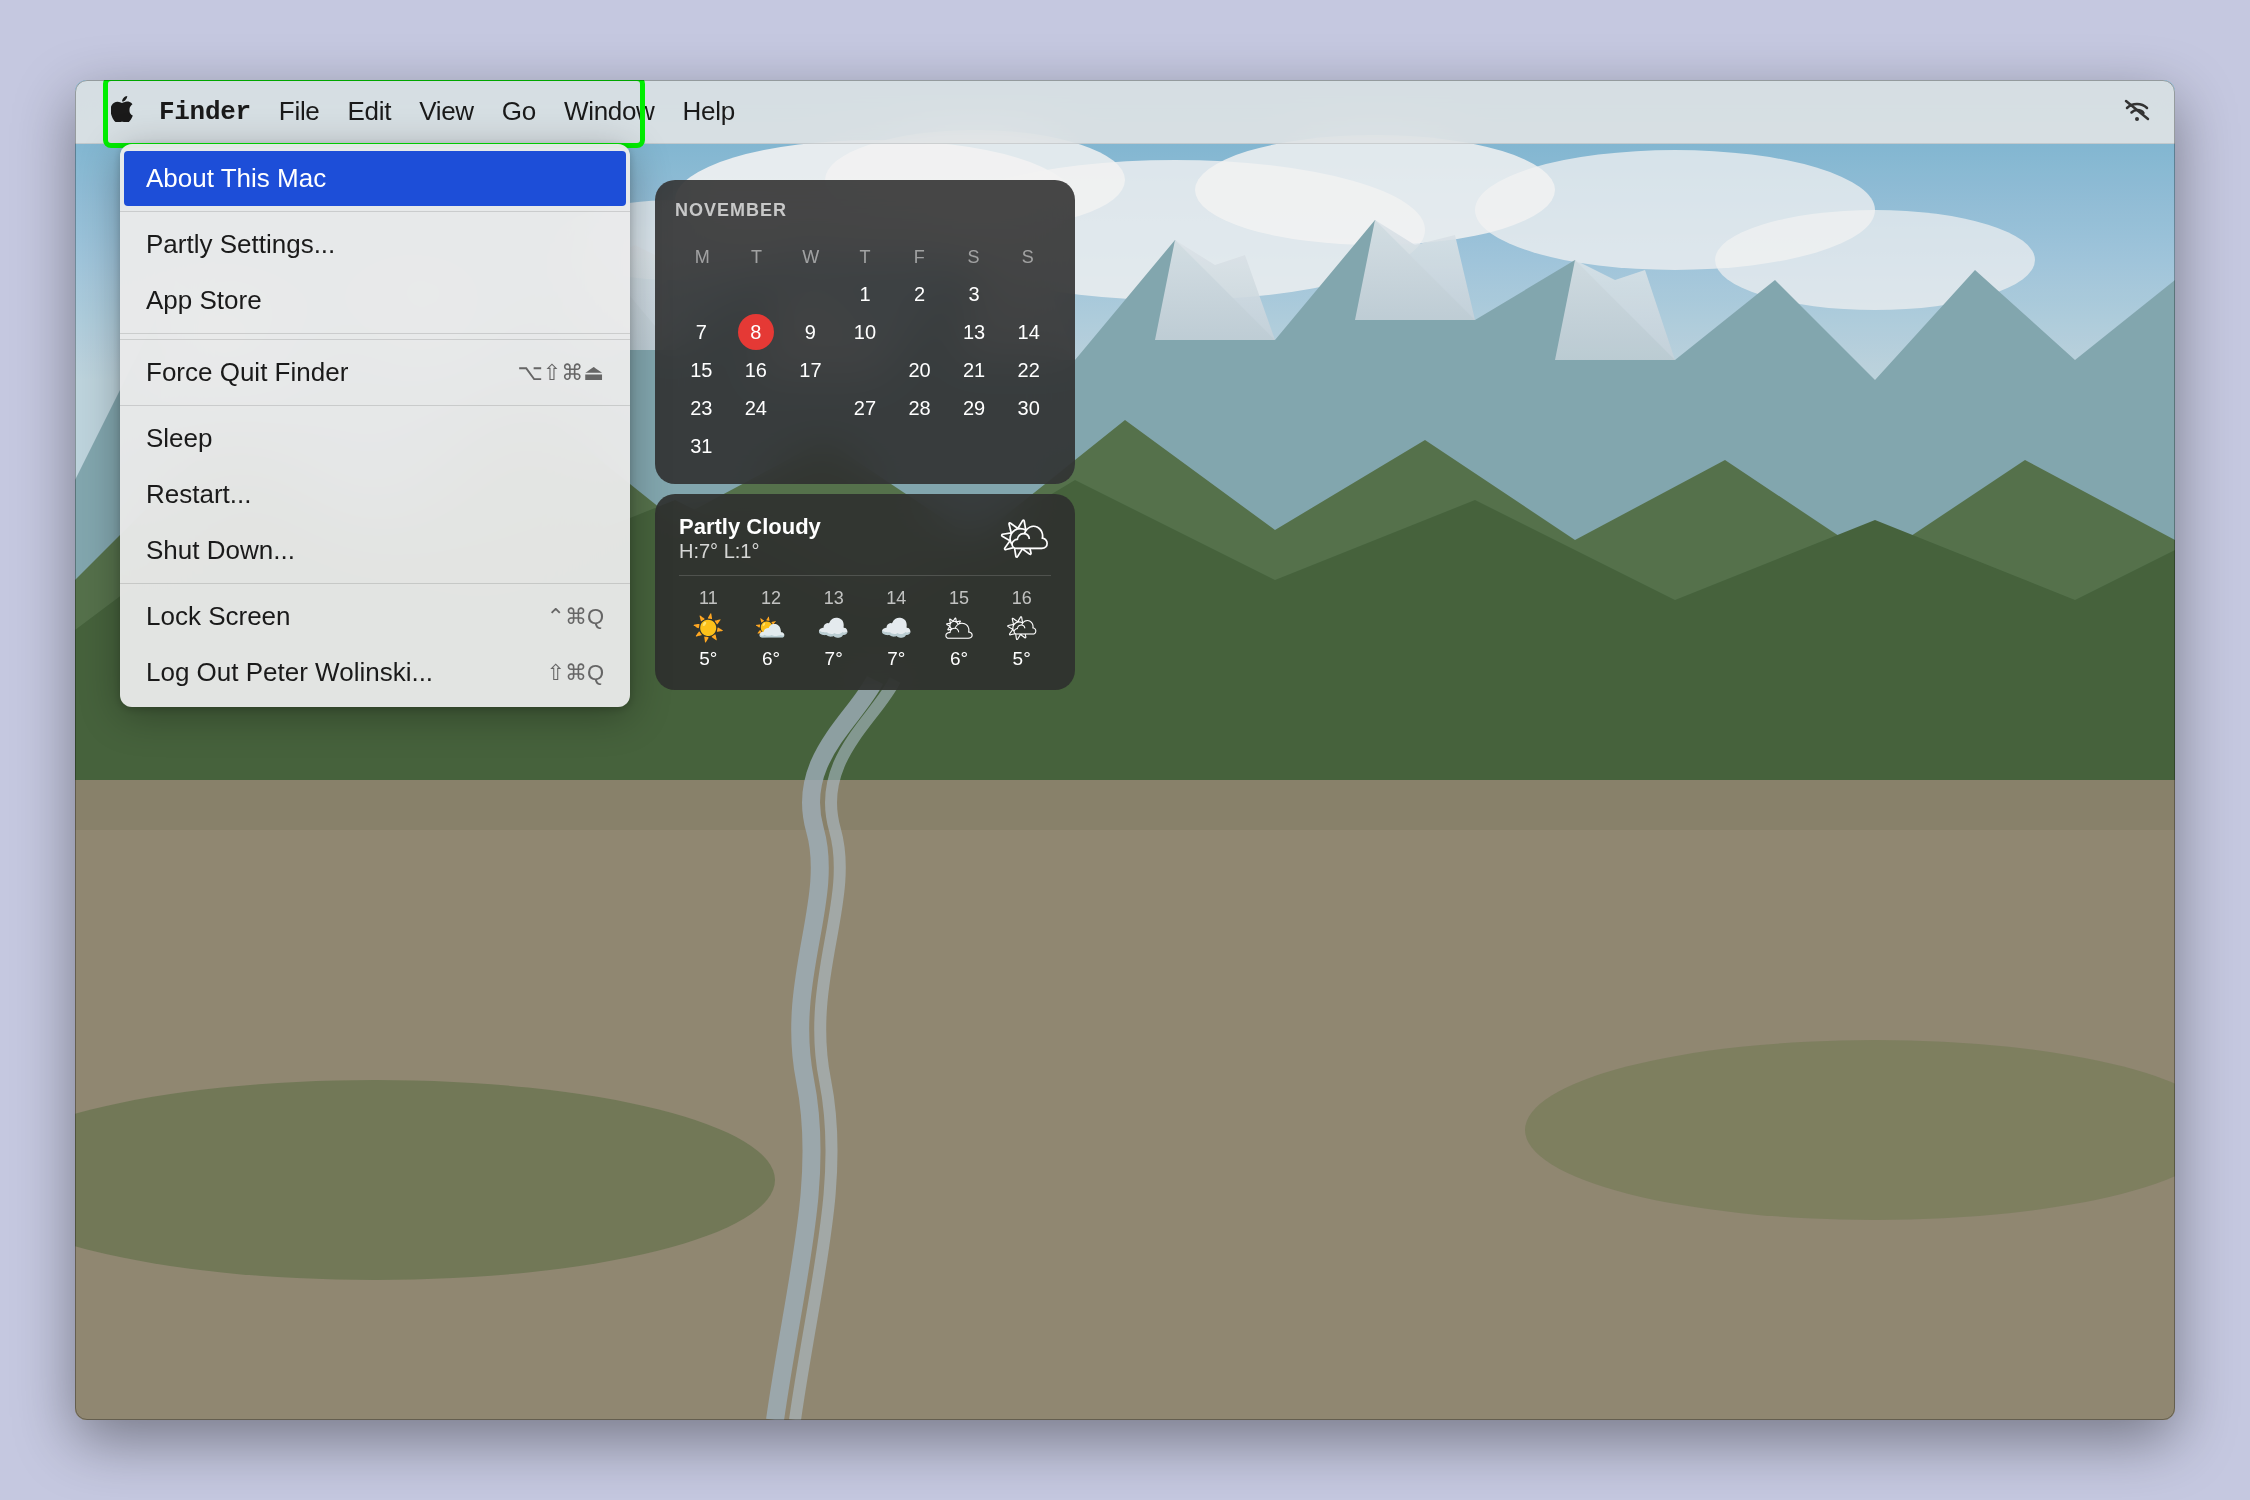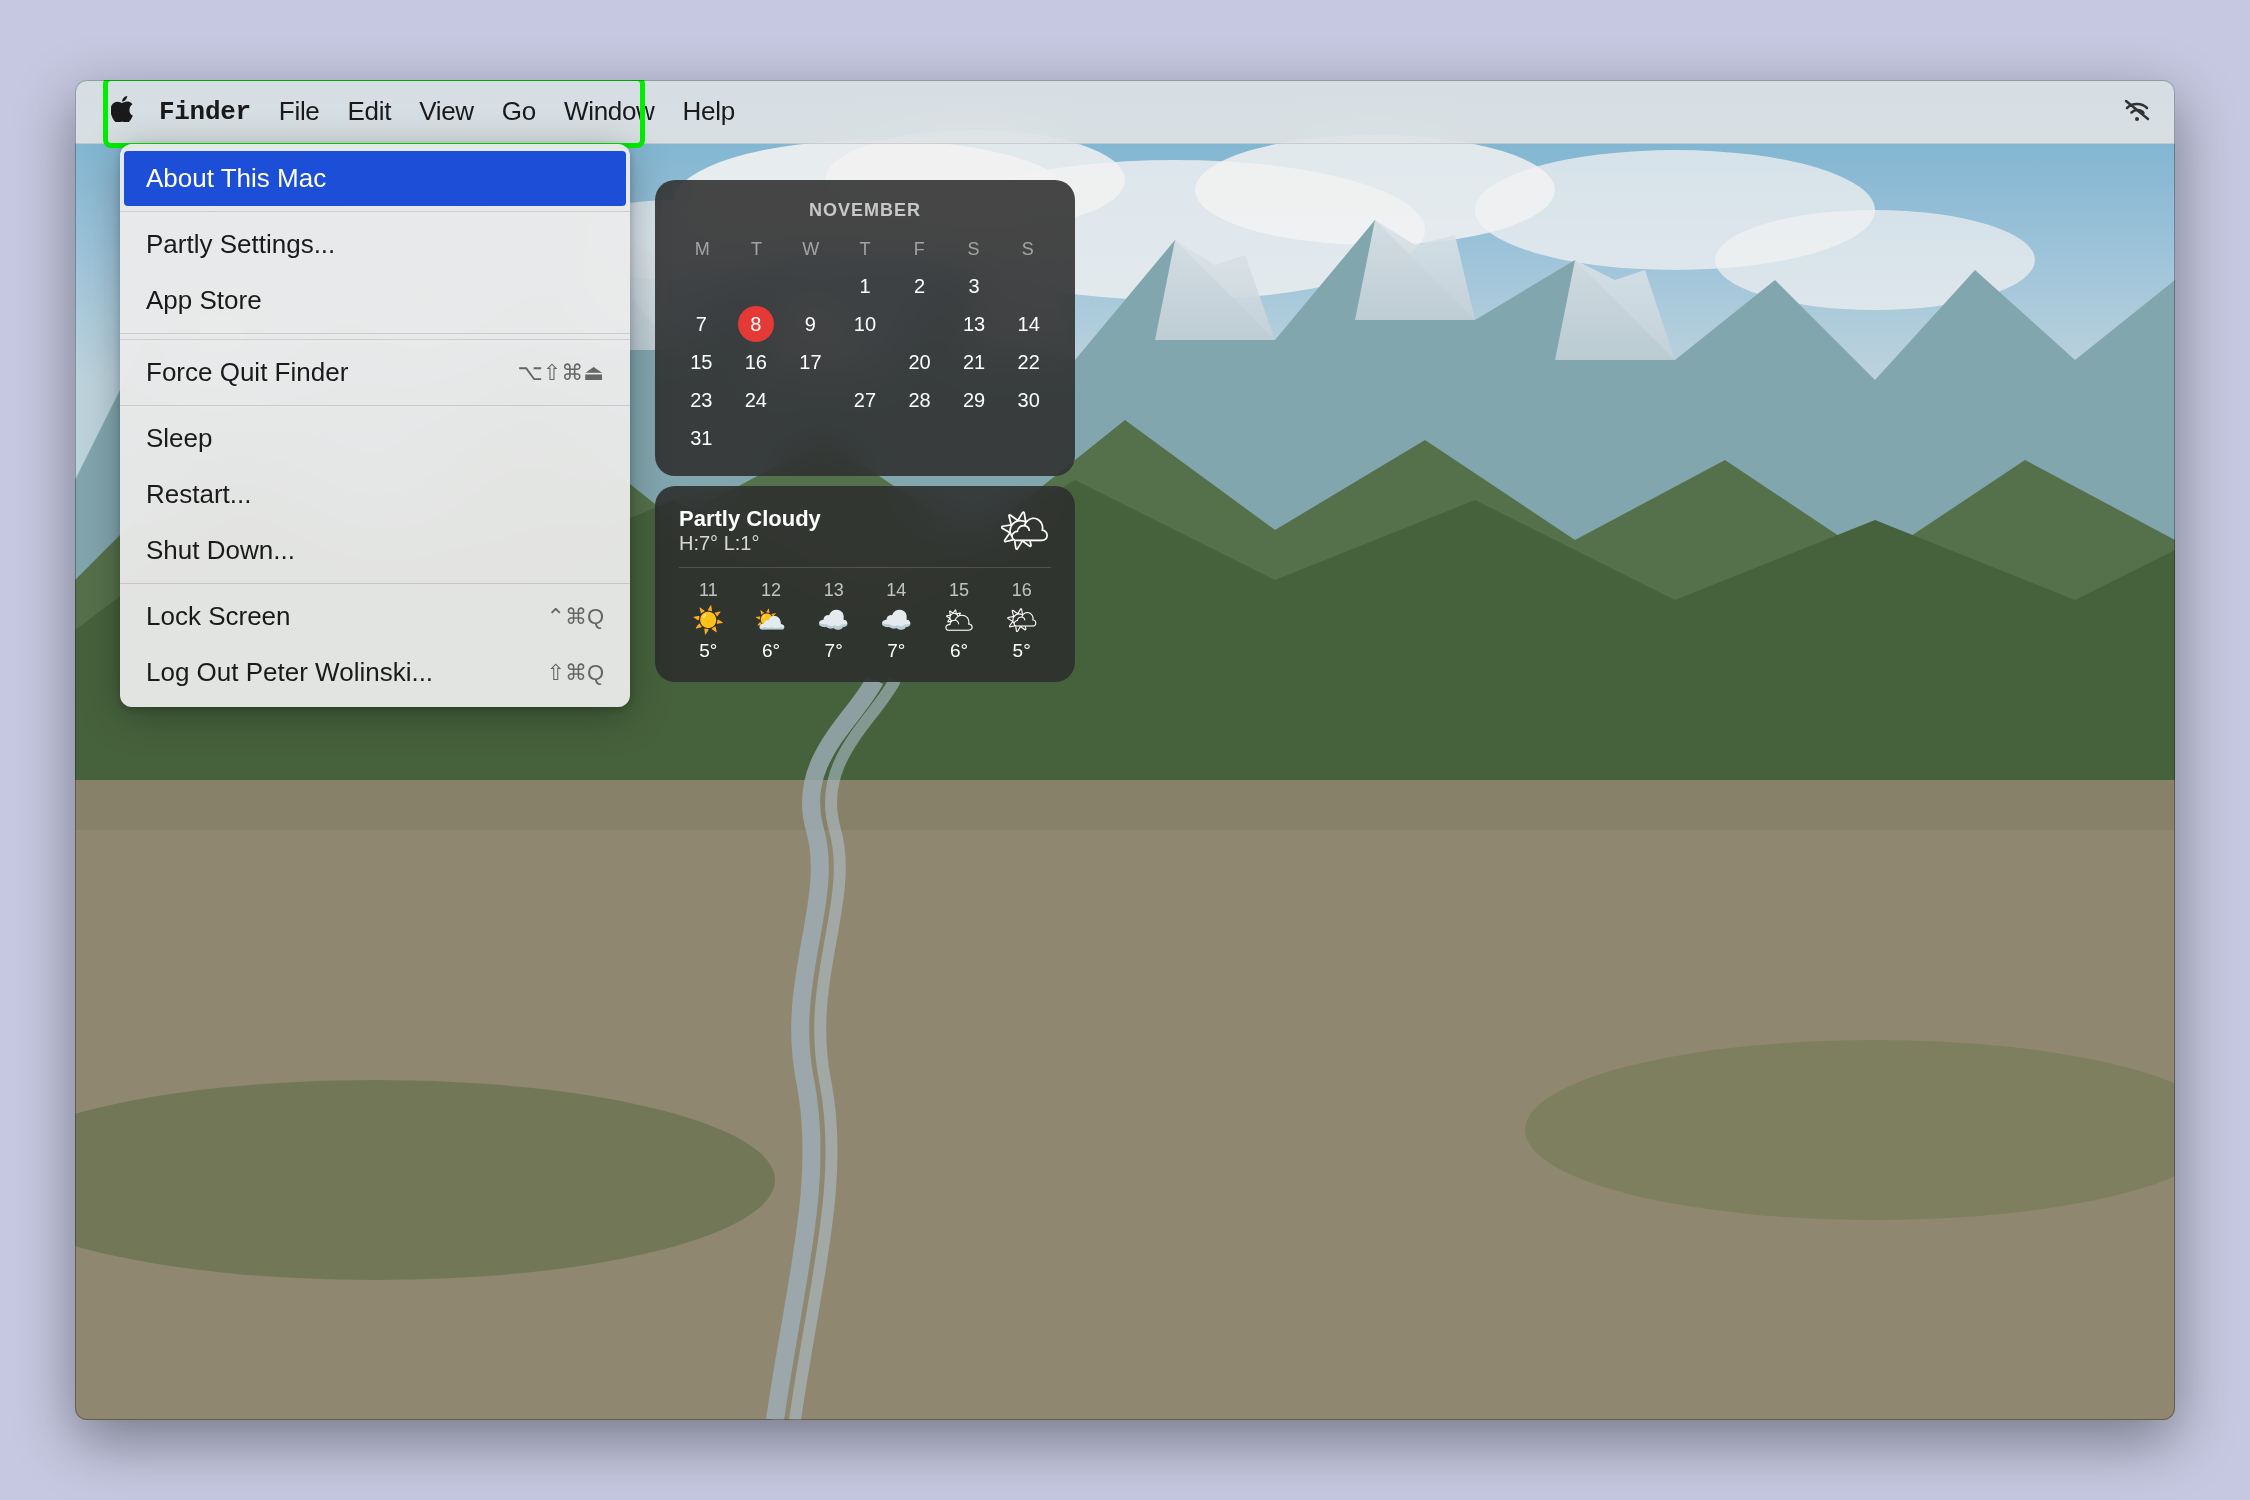--- a/index.html
+++ b/index.html
@@ -152,22 +152,22 @@
       backdrop-filter: blur(20px);
       border-radius: 20px;
       padding: 20px;
       color: white;
     }
 
     .cal-header {
       font-size: 18px;
       font-weight: 600;
       color: rgba(255,255,255,0.7);
-      text-align: center;
-      margin-bottom: 18px;
+      text-align: left;
+      margin-bottom: 26px;
       letter-spacing: 1px;
     }
 
     .cal-weekdays {
       display: grid;
       grid-template-columns: repeat(7, 1fr);
       text-align: center;
       font-size: 18px;
       color: rgba(255,255,255,0.5);
       margin-bottom: 8px;

